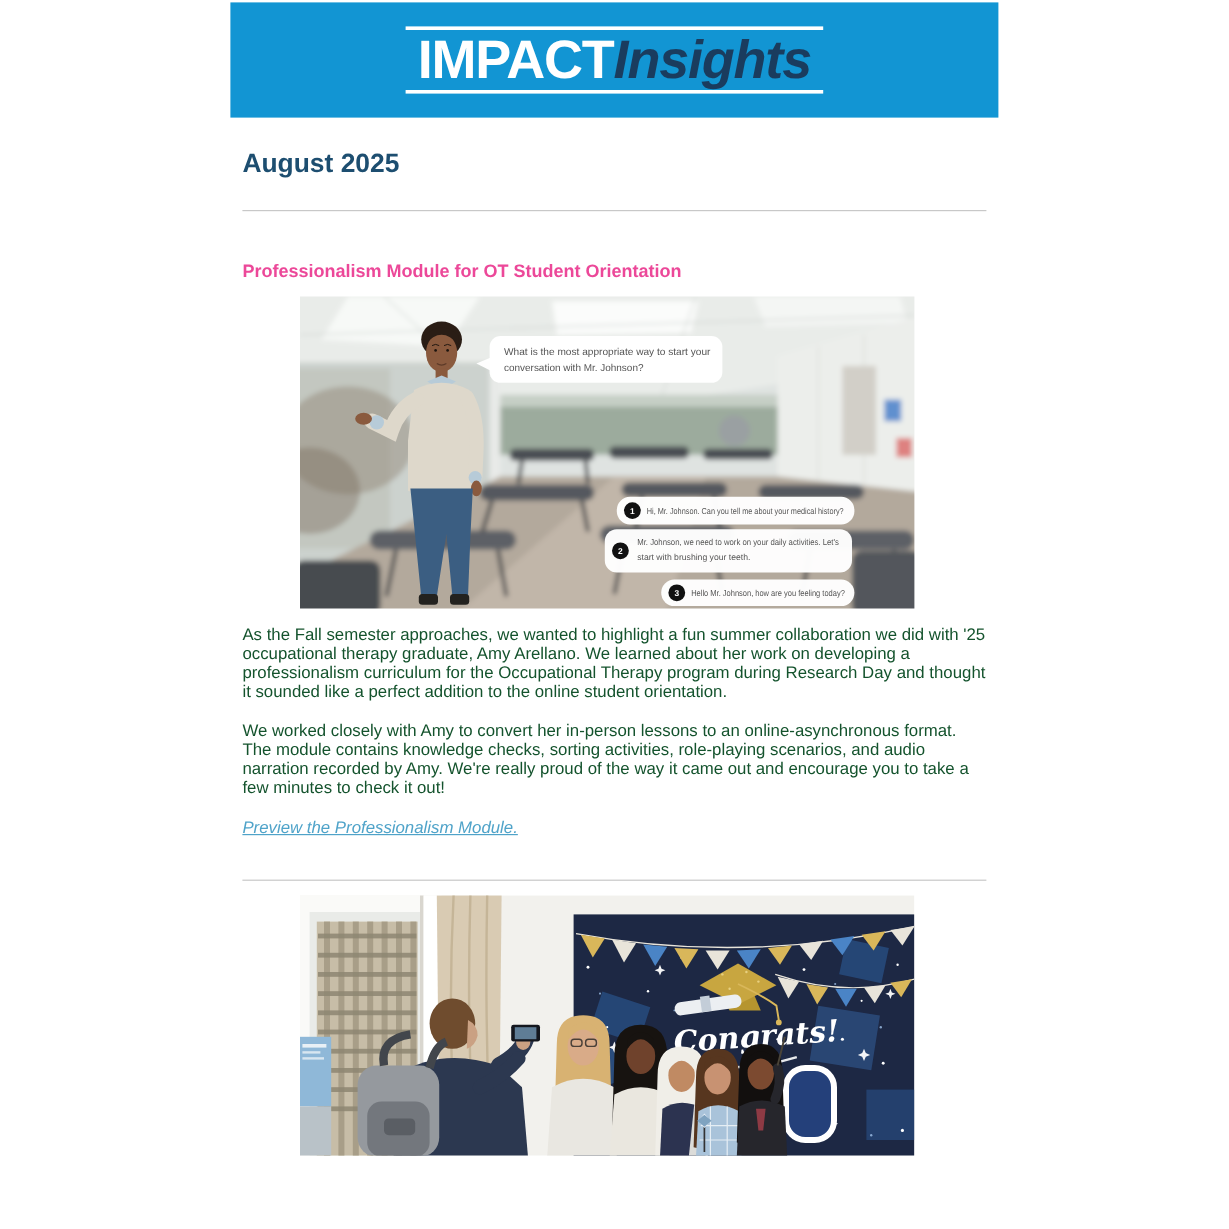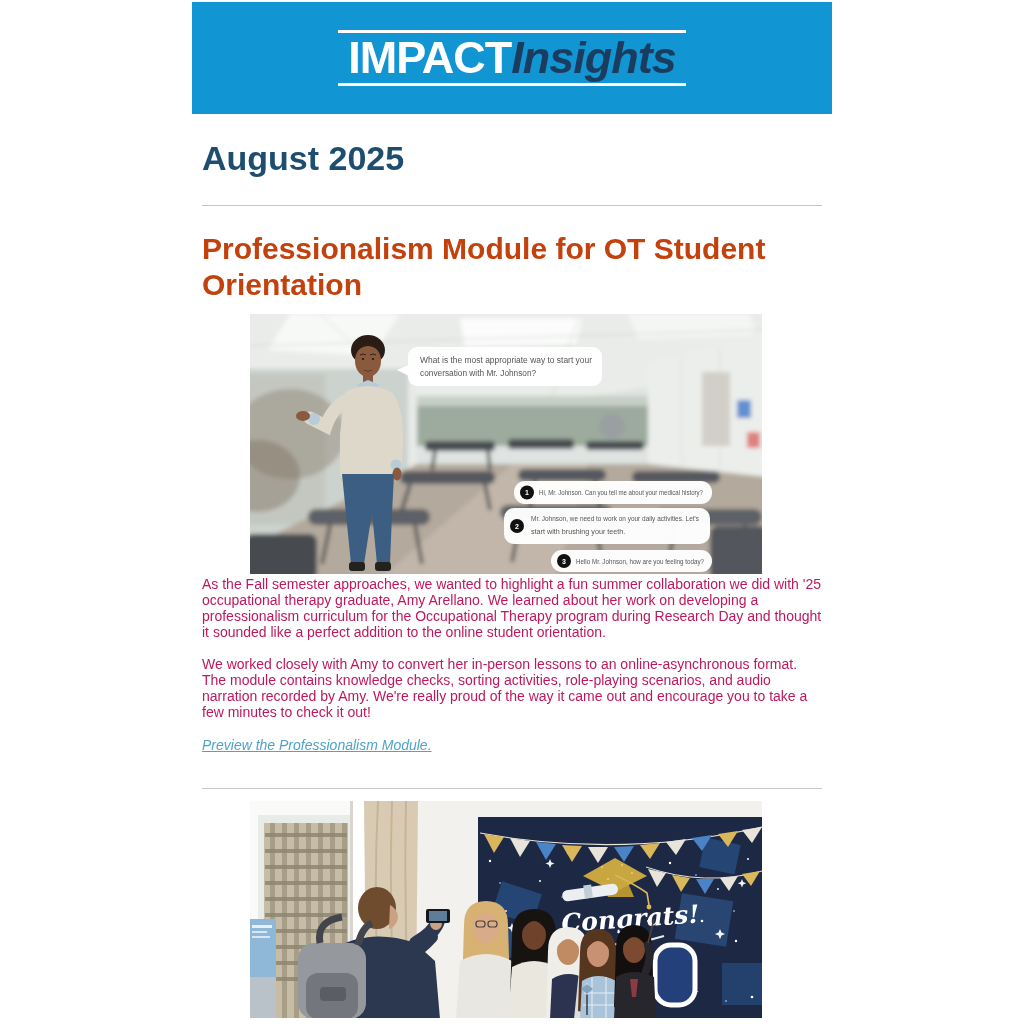--- a/index.html
+++ b/index.html
@@ -2,42 +2,42 @@
 <html><head>
 <meta charset="utf-8">
 <style>
   html,body{margin:0;padding:0;}
   body{
     width:1024px;height:1024px;overflow:hidden;background:#ffffff;
     font-family:"Liberation Sans","DejaVu Sans",sans-serif;position:relative;
   }
   .email-wrap{position:absolute;left:192px;top:0;width:640px;}
   .email-header{
-    margin-top:2px;height:112px;background:#1295d3;
+    margin-top:2px;height:96px;background:#1295d3;
     display:flex;align-items:center;justify-content:center;
   }
   .logo{
     border-top:3px solid #ffffff;border-bottom:3px solid #ffffff;
     padding:1px 10px 2px 10px;font-size:45px;font-weight:bold;letter-spacing:-1px;
     line-height:1.05;white-space:nowrap;
   }
   .logo-primary{color:#ffffff;}
   .logo-secondary{color:#1a3c5e;font-style:italic;}
   .content{width:620px;margin:0 auto;}
   h1.issue-title{
-    margin:25px 0 0 0;font-size:34px;font-weight:600;color:#1d4e70;line-height:1.15;
+    margin:25px 0 0 0;font-size:22px;font-weight:600;color:#1d4e70;line-height:1.15;
   }
   hr.rule{border:none;border-top:1px solid #c8c8c8;margin:27px 0 0 0;height:0;}
   h2.section-heading{
-    margin:25px 0 0 0;font-size:30px;font-weight:600;color:#c2410c;line-height:1.2;
+    margin:42px 0 0 0;font-size:15px;font-weight:600;color:#ec4899;line-height:1.2;
   }
   .figure{width:524px;margin:11px auto 0 auto;display:block;font-size:0;}
   .figure svg{display:block;}
   p.body-text{
-    margin:2px 0 0 0;font-size:14px;line-height:16px;color:#be185d;
+    margin:13px 0 0 0;font-size:14px;line-height:16px;color:#14532d;
   }
   p.body-text + p.body-text{margin-top:16px;}
   a.cta-link{
     display:inline-block;margin-top:17px;font-size:14px;color:#4fa3c9;
     text-decoration:underline;cursor:pointer;font-style:italic;
   }
   hr.rule.second{margin-top:34px;}
   .figure.photo{margin-top:12px;height:217px;overflow:hidden;}
   svg text{font-family:"Liberation Sans","DejaVu Sans",sans-serif;}
   .script-text{font-family:"DejaVu Serif","Liberation Serif",serif;font-style:italic;font-weight:bold;}

